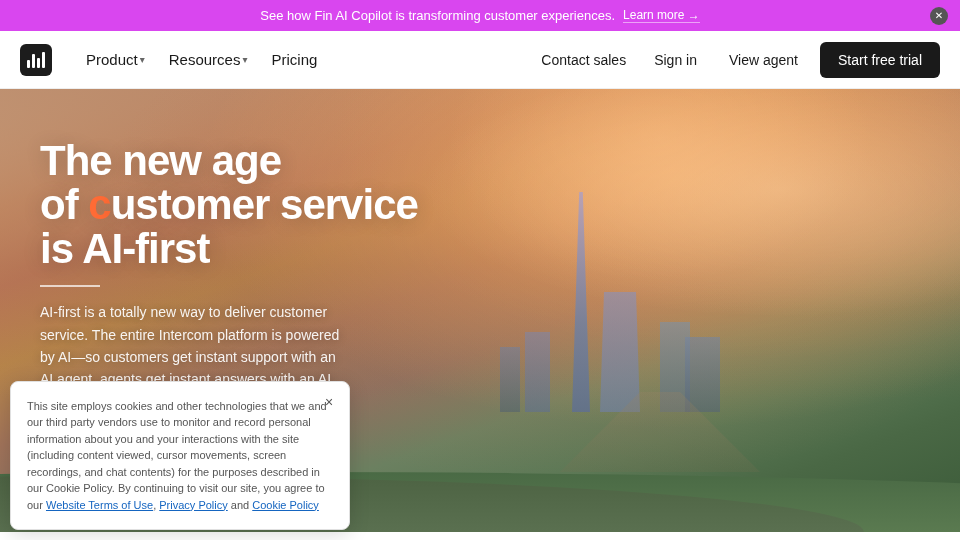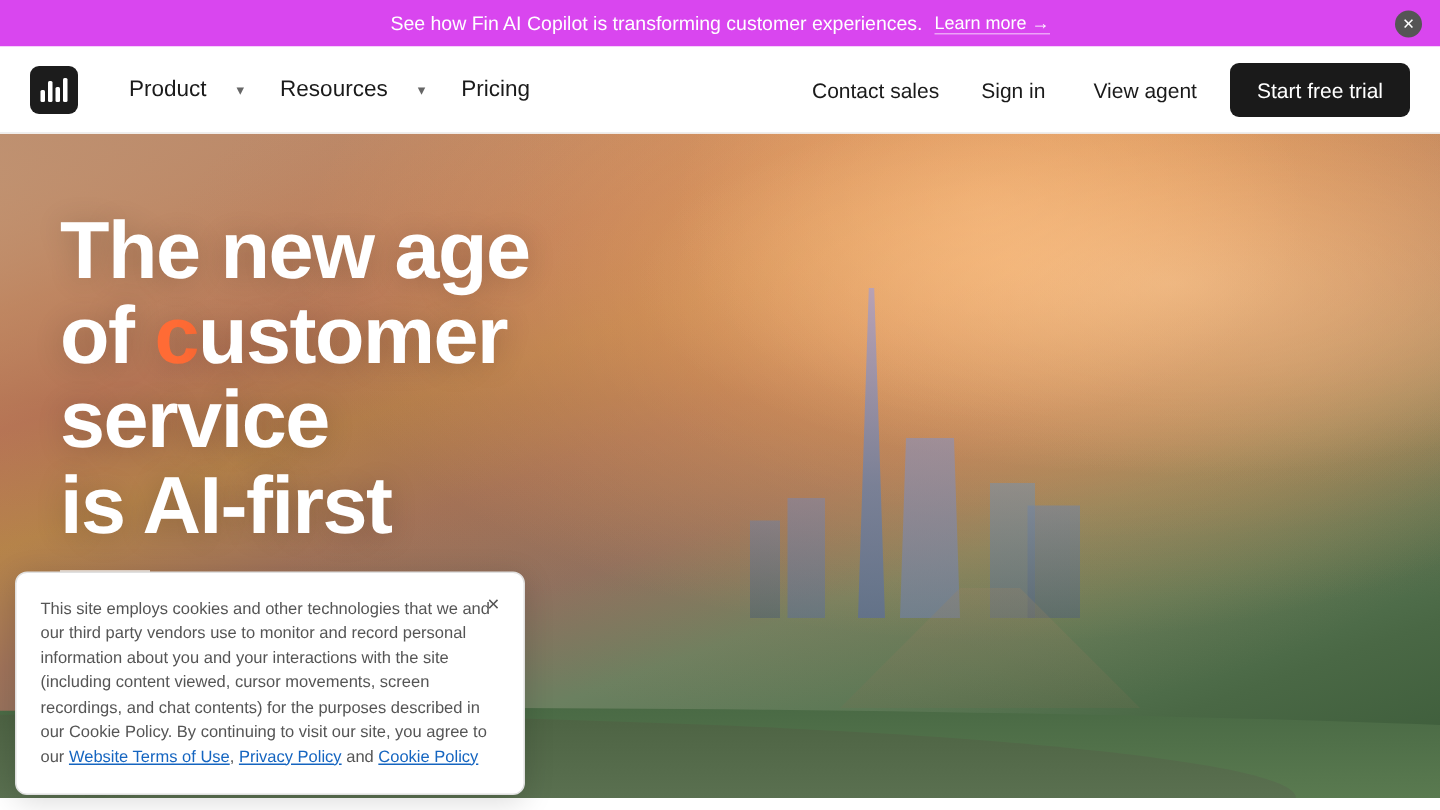--- a/index.html
+++ b/index.html
@@ -84,21 +84,21 @@
 
     .nav-links {
       display: flex;
       align-items: center;
       gap: 4px;
       flex: 1;
     }
     .nav-item {
       display: flex;
       align-items: center;
-      gap: 20px;
+      gap: 2px;
       padding: 6px 10px;
       font-size: 15px;
       font-weight: 500;
       color: #1a1a1a;
       cursor: pointer;
       border-radius: 4px;
       text-decoration: none;
     }
     .nav-chevron {
       font-size: 10px;
@@ -283,21 +283,21 @@
 
     
     .hero-content {
       position: relative;
       z-index: 5;
       padding: 50px 40px 0;
       max-width: 500px;
     }
 
     .hero-headline {
-      font-size: 54px;
+      font-size: 42px;
       font-weight: 800;
       color: #fff;
       line-height: 1.05;
       letter-spacing: -1px;
       text-shadow: 0 2px 20px rgba(0,0,0,0.2);
       margin-bottom: 6px;
     }
 
     .hero-divider {
       width: 60px;

